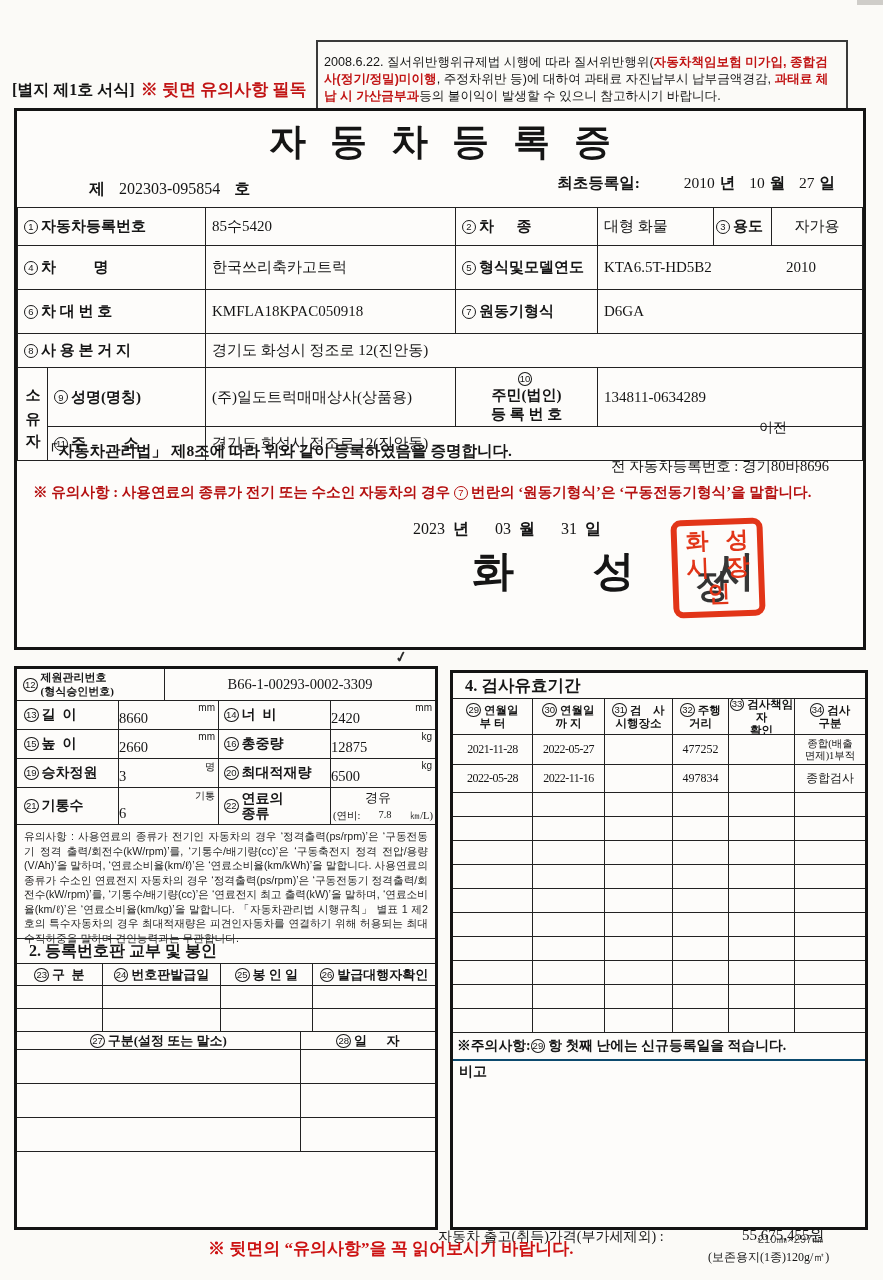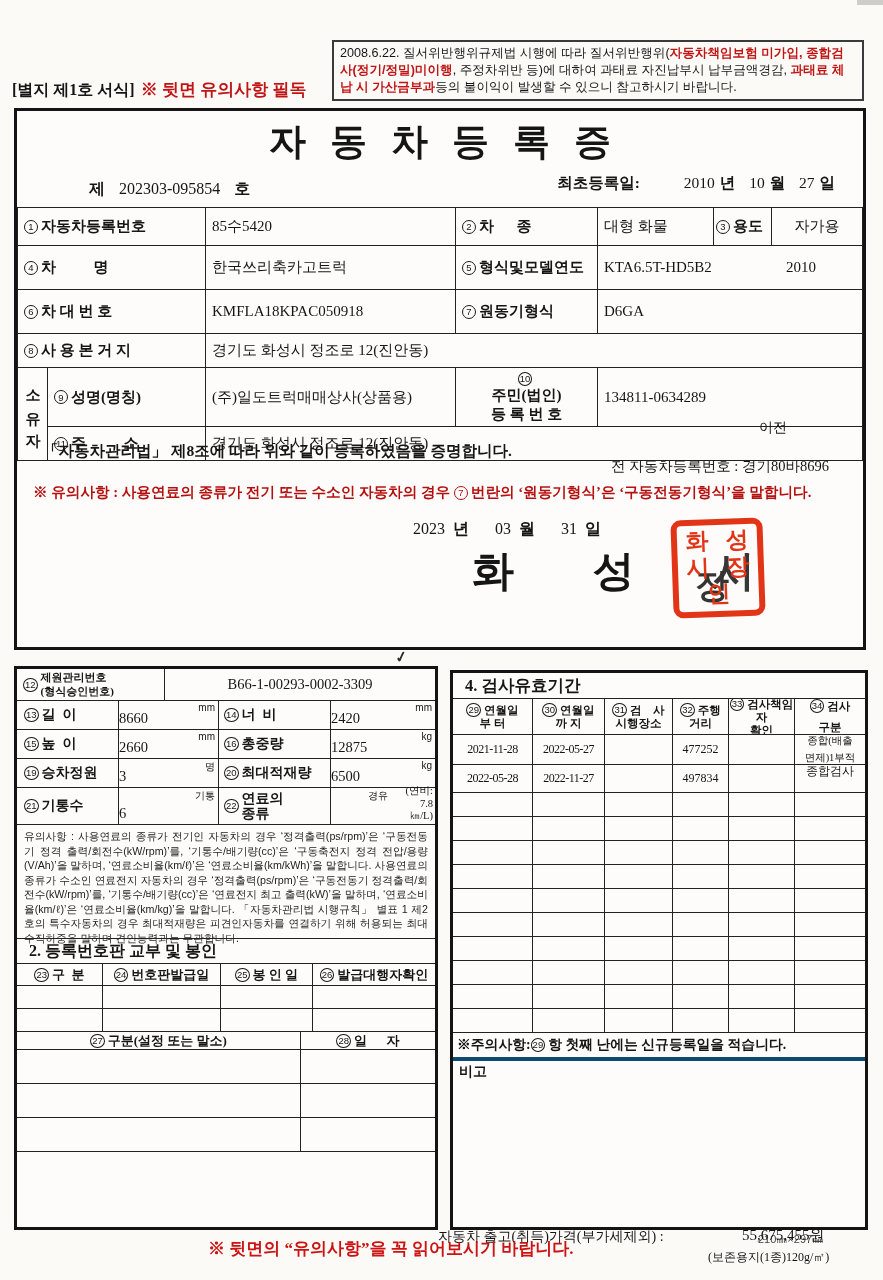--- a/index.html
+++ b/index.html
@@ -8,22 +8,22 @@
   .pre{white-space:pre;}
   .red{color:#c11414;}
   .bold{font-weight:bold;}
   
   .cn{display:inline-flex;align-items:center;justify-content:center;min-width:14px;height:14px;
       border:1px solid #1a1a1a;border-radius:50%;font-size:9.5px;line-height:1;padding:0 1px;
       margin-right:3px;vertical-align:1px;font-weight:normal;font-family:"Liberation Sans",sans-serif;box-sizing:border-box;}
   
   .form-label{position:absolute;left:12px;top:78px;font-size:16px;font-weight:bold;}
   .back-warning{color:#c11414;font-size:17px;font-weight:bold;margin-left:6px;}
-  .notice-box{position:absolute;left:332px;top:40px;width:532px;border:2px solid #3a3a3a;
-      padding:3px 6px;font-size:12.6px;line-height:1.34;font-family:"Liberation Sans",sans-serif;box-sizing:border-box;}
+  .notice-box{position:absolute;left:316px;top:40px;width:532px;border:2px solid #3a3a3a;
+      padding:12px 6px;font-size:12.6px;line-height:1.34;font-family:"Liberation Sans",sans-serif;box-sizing:border-box;}
   .notice-box .red{font-weight:bold;}
   .scan-sliver{position:absolute;right:0;top:0;width:26px;height:5px;background:#cfcdc9;}
   
   .card1{position:absolute;left:14px;top:108px;width:852px;height:542px;border:3px solid #141414;background:#fdfcfa;box-sizing:border-box;}
   .main-title{margin:6px 0 0 0;text-align:center;font-size:37px;font-weight:bold;letter-spacing:24px;text-indent:24px;}
   .docline{position:relative;height:40px;}
   .doc-no{position:absolute;left:72px;top:12px;font-size:16px;}
   .doc-no .n{margin:0 10px;}
   .first-reg{position:absolute;right:18px;top:6px;font-size:15.5px;}
   .first-reg .lab{font-weight:bold;margin-right:40px;}
@@ -59,22 +59,22 @@
   .spec-row{display:flex;border-bottom:1px solid #222;box-sizing:border-box;height:29px;}
   .spec-row.tall{height:37px;}
   .spec-cell{box-sizing:border-box;border-right:1px solid #222;position:relative;}
   .spec-cell:last-child{border-right:none;}
   .sc-lab{width:102px;display:flex;align-items:center;padding-left:7px;font-size:14px;font-weight:bold;}
   .sc-val{width:100px;}
   .sc-lab2{width:112px;display:flex;align-items:center;padding-left:5px;font-size:14px;font-weight:bold;}
   .sc-val2{width:105px;flex:1;}
   .sc-val .v,.sc-val2 .v{position:absolute;left:0;right:22px;bottom:2px;text-align:left;font-size:14.5px;}
   .sc-val .unit,.sc-val2 .unit{position:absolute;top:1px;right:3px;font-size:10px;font-family:"Liberation Sans",sans-serif;}
-  .fuel-cell .fuel{position:absolute;top:1px;left:0;right:10px;text-align:center;font-size:10px;}
-  .fuel-cell .mpg{position:absolute;bottom:1px;left:2px;right:2px;font-size:10.5px;display:flex;justify-content:space-between;align-items:flex-end;flex-direction:column;}
+  .fuel-cell .fuel{position:absolute;top:1px;left:0;right:10px;text-align:center;font-size:13px;}
+  .fuel-cell .mpg{position:absolute;bottom:1px;left:2px;right:2px;font-size:10.5px;display:flex;justify-content:space-between;align-items:flex-start;}
   .spec-note{height:114px;padding:4px 7px;font-size:10.7px;line-height:1.36;text-align:justify;
       border-bottom:1px solid #222;box-sizing:border-box;font-family:"Liberation Sans",sans-serif;color:#222;}
   .s2-title{height:25px;font-size:16px;}
   .grid-row{display:flex;box-sizing:border-box;border-bottom:1px solid #222;}
   .grid-row .c{box-sizing:border-box;border-right:1px solid #222;display:flex;align-items:center;justify-content:center;}
   .grid-row .c:last-child{border-right:none;}
   .p-head{height:22px;font-size:13px;font-weight:bold;}
   .p-row{height:23px;}
   .pc1{width:86px;}.pc2{width:118px;}.pc3{width:92px;}.pc4{flex:1;}
   .s3-title{height:38px;font-size:15.5px;line-height:1.15;padding-top:2px;border-top:1px solid #222;}
@@ -82,29 +82,29 @@
   .m-head{height:18px;font-size:13px;font-weight:bold;}
   .m-row{height:34px;}
   .mc1{width:284px;}.mc2{flex:1;}
   
   .card3{position:absolute;left:450px;top:670px;width:418px;height:560px;border:3px solid #141414;background:#fdfcfa;
       box-sizing:border-box;display:flex;flex-direction:column;}
   .s4-title{height:26px;font-size:16.5px;}
   .irow{display:flex;box-sizing:border-box;border-bottom:1px solid #222;}
   .irow .c{box-sizing:border-box;border-right:1px solid #222;display:flex;align-items:center;justify-content:center;
       flex-direction:column;line-height:1.1;overflow:hidden;}
-  .irow .c:last-child{border-right:none;justify-content:space-between;}
+  .irow .c:last-child{border-right:none;}
   .ic1{width:80px;}.ic2{width:72px;}.ic3{width:68px;}.ic4{width:56px;}.ic5{width:66px;}.ic6{flex:1;}
   .i-head{height:36px;font-size:11.5px;font-weight:bold;text-align:center;}
   .i-data{height:30px;font-size:12px;}
   .i-data .date{letter-spacing:-0.5px;}
   .i-data .kind{font-size:10.5px;text-align:center;}
   .i-empty{height:24px;}
   .caution{height:28px;display:flex;align-items:center;padding-left:4px;font-size:13.8px;font-weight:bold;
-      border-bottom:4px solid #0c4a6e;box-sizing:border-box;}
+      border-bottom:2px solid #0c4a6e;box-sizing:border-box;}
   .remark{flex:1;padding:2px 6px;font-size:14px;font-weight:bold;}
   
   .f-red{position:absolute;left:208px;top:1237px;font-size:17px;font-weight:bold;color:#cc1212;z-index:3;}
   .f-price-label{position:absolute;left:438px;top:1228px;font-size:14px;z-index:2;}
   .f-price{position:absolute;left:742px;top:1226px;font-size:15px;z-index:2;}
   .f-size{position:absolute;left:758px;top:1232px;font-size:11px;color:#444;z-index:1;font-family:"Liberation Sans",sans-serif;}
   .f-paper{position:absolute;left:708px;top:1249px;font-size:12px;}
 </style>
 </head>
 <body>
@@ -392,21 +392,21 @@
       <div class="c ic3"></div>
       <div class="c ic4">477252</div>
       <div class="c ic5"></div>
       <div class="c ic6 kind">
           <span>종합(배출</span>
           <span>면제)1부적</span>
         </div>
     </div>
     <div class="irow i-data" style="height:28px;">
       <div class="c ic1 date">2022-05-28</div>
-      <div class="c ic2 date">2022-11-27</div>
+      <div class="c ic2 date">2022-11-16</div>
       <div class="c ic3"></div>
       <div class="c ic4">497834</div>
       <div class="c ic5"></div>
       <div class="c ic6" style="font-size:12px;">종합검사</div>
     </div>
     <div class="irow i-empty">
       <div class="c ic1"></div>
       <div class="c ic2"></div>
       <div class="c ic3"></div>
       <div class="c ic4"></div>

